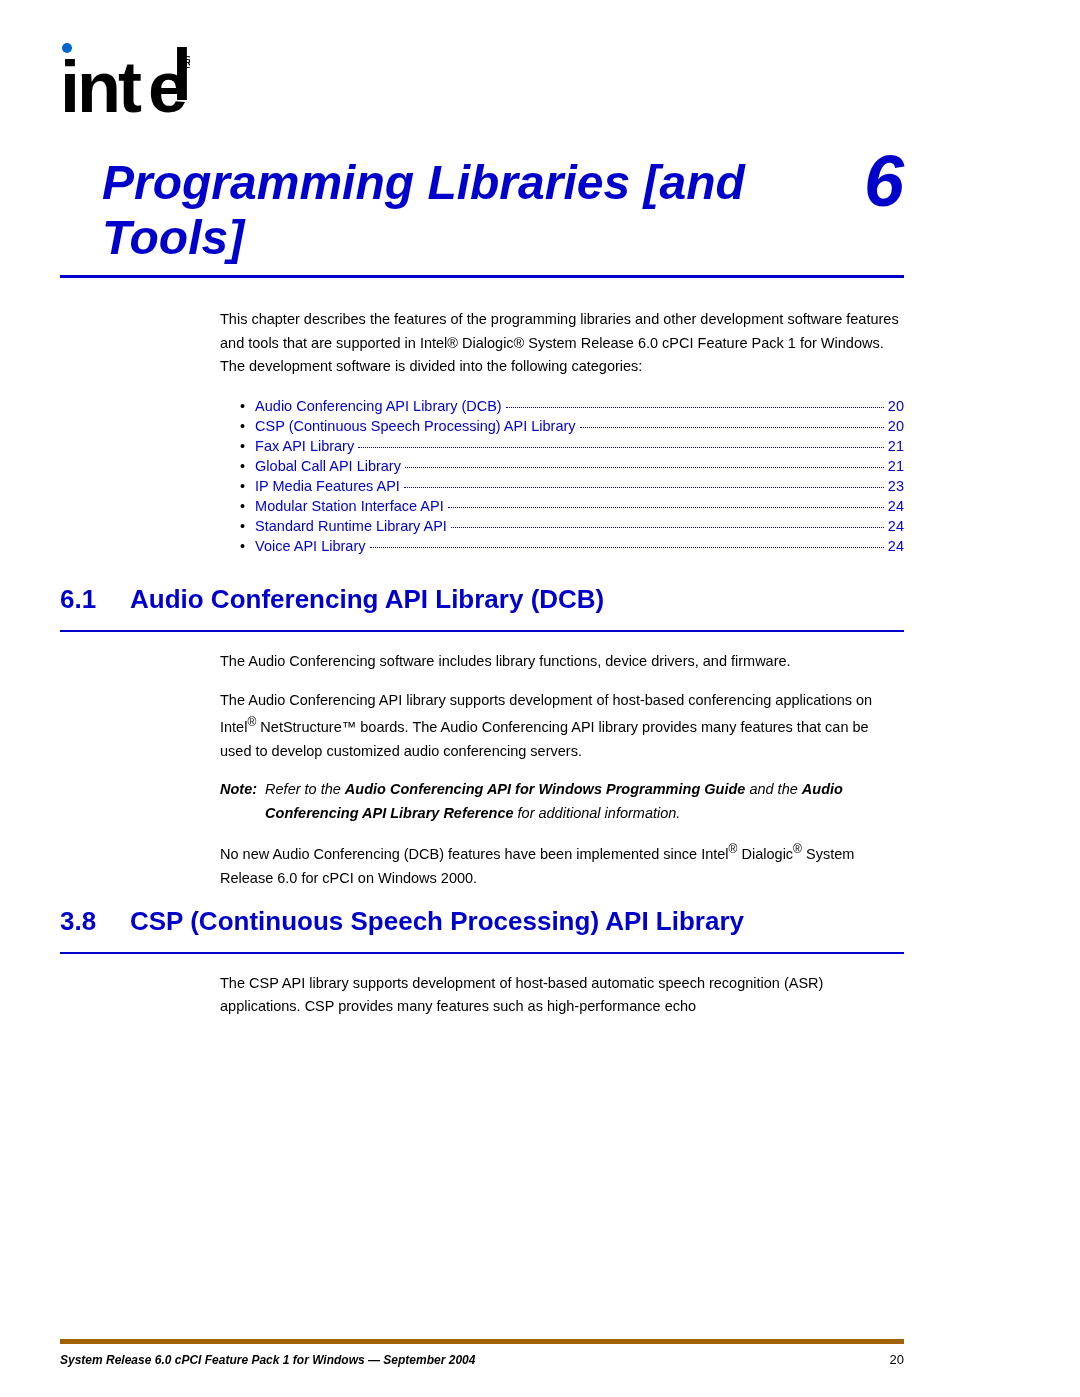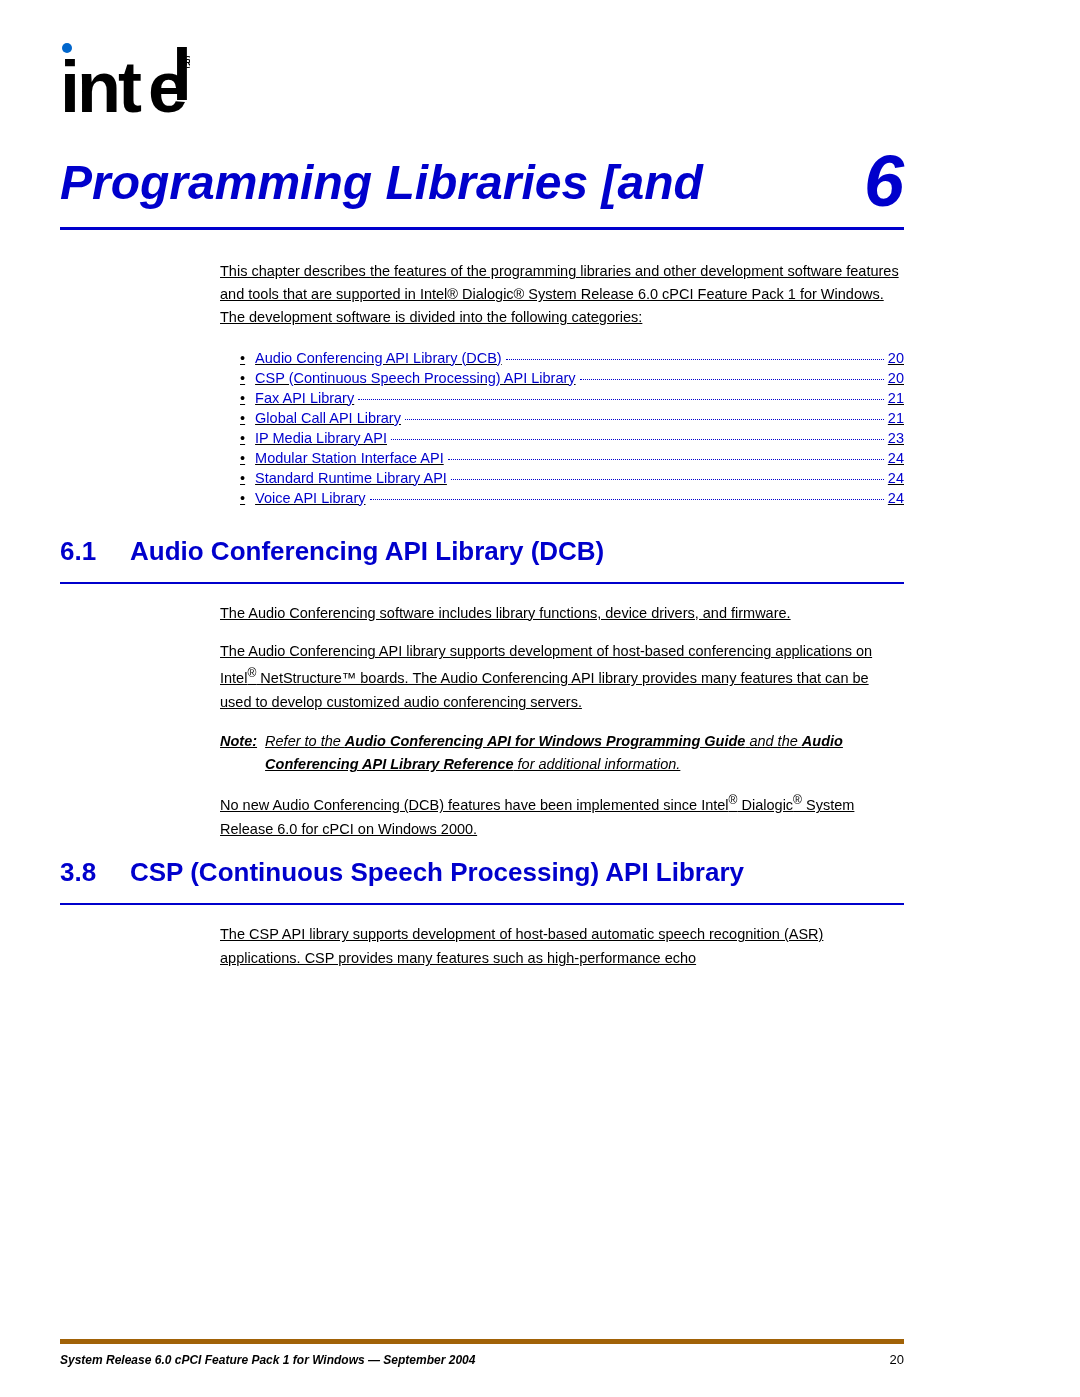--- a/index.html
+++ b/index.html
@@ -30,20 +30,21 @@
     .logo-area {
       padding: 40px 60px 20px 60px;
     }
 
     
     .chapter-header {
       padding: 10px 60px 0 60px;
       display: flex;
       align-items: flex-start;
       justify-content: space-between;
+      margin-left: 42px;
     }
 
     .chapter-title {
       font-size: 48px;
       font-weight: 900;
       font-style: italic;
       color: #0000cc;
       line-height: 1.15;
       flex: 1;
     }
@@ -219,21 +220,20 @@
       font-weight: 900;
       color: #000;
       letter-spacing: -3px;
       line-height: 0.85;
       display: inline-block;
     }
 
     
     .main-section-content {
       padding-left: 160px;
-      text-decoration: underline;
     }
   </style>
 </head>
 <body>
 
 <div class="page">
 
   <div class="logo-area">
     <div class="logo-wrapper">
       <svg width="130" height="80" viewBox="0 0 130 80">
@@ -247,20 +247,21 @@
         <circle cx="7" cy="8" r="5" fill="#0066cc"></circle>
 
         <text x="122" y="28" font-family="Arial, Helvetica, sans-serif" font-size="16" font-weight="900" fill="#000">®</text>
       </svg>
     </div>
   </div>
 
   <div class="chapter-header">
     <div class="chapter-title">
       <span>Programming Libraries [and</span><br>
+      <span>Tools]</span>
     </div>
     <div class="chapter-number">6</div>
   </div>
 
   <div class="chapter-divider"></div>
 
   <div class="content">
 
     <div class="main-section-content">
       <p class="intro-text">This chapter describes the features of the programming libraries and other development software features and tools that are supported in Intel® Dialogic® System Release 6.0 cPCI Feature Pack 1 for Windows. The development software is divided into the following categories:</p>
@@ -282,21 +283,21 @@
           <span class="toc-link">Fax API Library</span>
           <span class="toc-dots"></span>
           <span class="toc-page">21</span>
         </li>
         <li>
           <span class="toc-link">Global Call API Library</span>
           <span class="toc-dots"></span>
           <span class="toc-page">21</span>
         </li>
         <li>
-          <span class="toc-link">IP Media Library API</span>
+          <span class="toc-link">IP Media Features API</span>
           <span class="toc-dots"></span>
           <span class="toc-page">23</span>
         </li>
         <li>
           <span class="toc-link">Modular Station Interface API</span>
           <span class="toc-dots"></span>
           <span class="toc-page">24</span>
         </li>
         <li>
           <span class="toc-link">Standard Runtime Library API</span>

